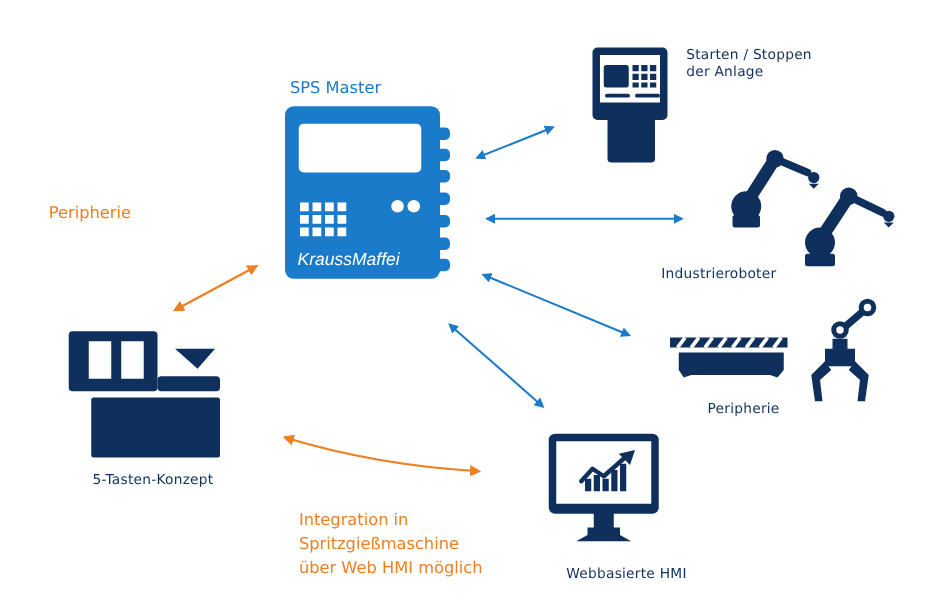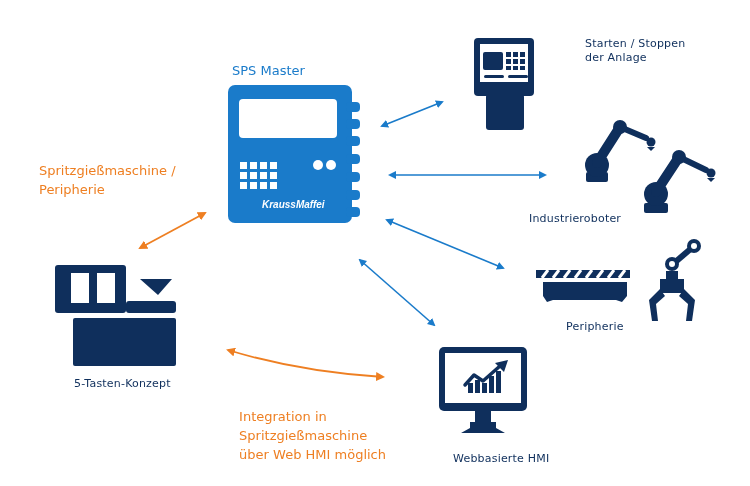--- a/index.html
+++ b/index.html
@@ -152,34 +152,33 @@
     <line x1="360" y1="260" x2="434" y2="325" marker-start="url(#ab)" marker-end="url(#ab)"></line>
   </g>
 
   <g stroke="#ee7f22" stroke-width="1.8" fill="none">
     <line x1="140" y1="248" x2="205" y2="213" marker-start="url(#ao)" marker-end="url(#ao)"></line>
     <path d="M228,350 Q300,372 383,377" marker-start="url(#ao)" marker-end="url(#ao)"></path>
   </g>
 </svg>
 
 <div class="title" style="left:232px;top:63px;">SPS Master</div>
-<div style="position:absolute;left:238px;top:199px;font-size:10px;font-style:italic;font-weight:bold;color:#ffffff;white-space:nowrap;font-family:'Liberation Sans',sans-serif;margin-left:24px;">KraussMaffei</div>
+<div style="position:absolute;left:238px;top:199px;font-size:14px;font-style:italic;font-weight:normal;color:#ffffff;white-space:nowrap;font-family:'Liberation Sans',sans-serif;">KraussMaffei</div>
 
-<div class="lbl" style="left:549px;top:37px;margin-left:36px;">
+<div class="lbl" style="left:549px;top:37px;">
   <div>Starten / Stoppen</div>
   <div>der Anlage</div>
 </div>
 
 <div class="lbl" style="left:529px;top:212px;">Industrieroboter</div>
 <div class="lbl" style="left:566px;top:320px;">Peripherie</div>
 <div class="lbl" style="left:437px;top:452px;margin-left:16px;">Webbasierte HMI</div>
 <div class="lbl" style="left:74px;top:377px;">5-Tasten-Konzept</div>
 
 <div class="orange" style="left:39px;top:161px;">
-  <div>Spritzgießmaschine /</div>
   <div>Peripherie</div>
 </div>
 
 <div class="orange" style="right:364px;top:407px;text-align:left;">
   <div>Integration in</div>
   <div>Spritzgießmaschine</div>
   <div>über Web HMI möglich</div>
 </div>
 
 </body></html>

